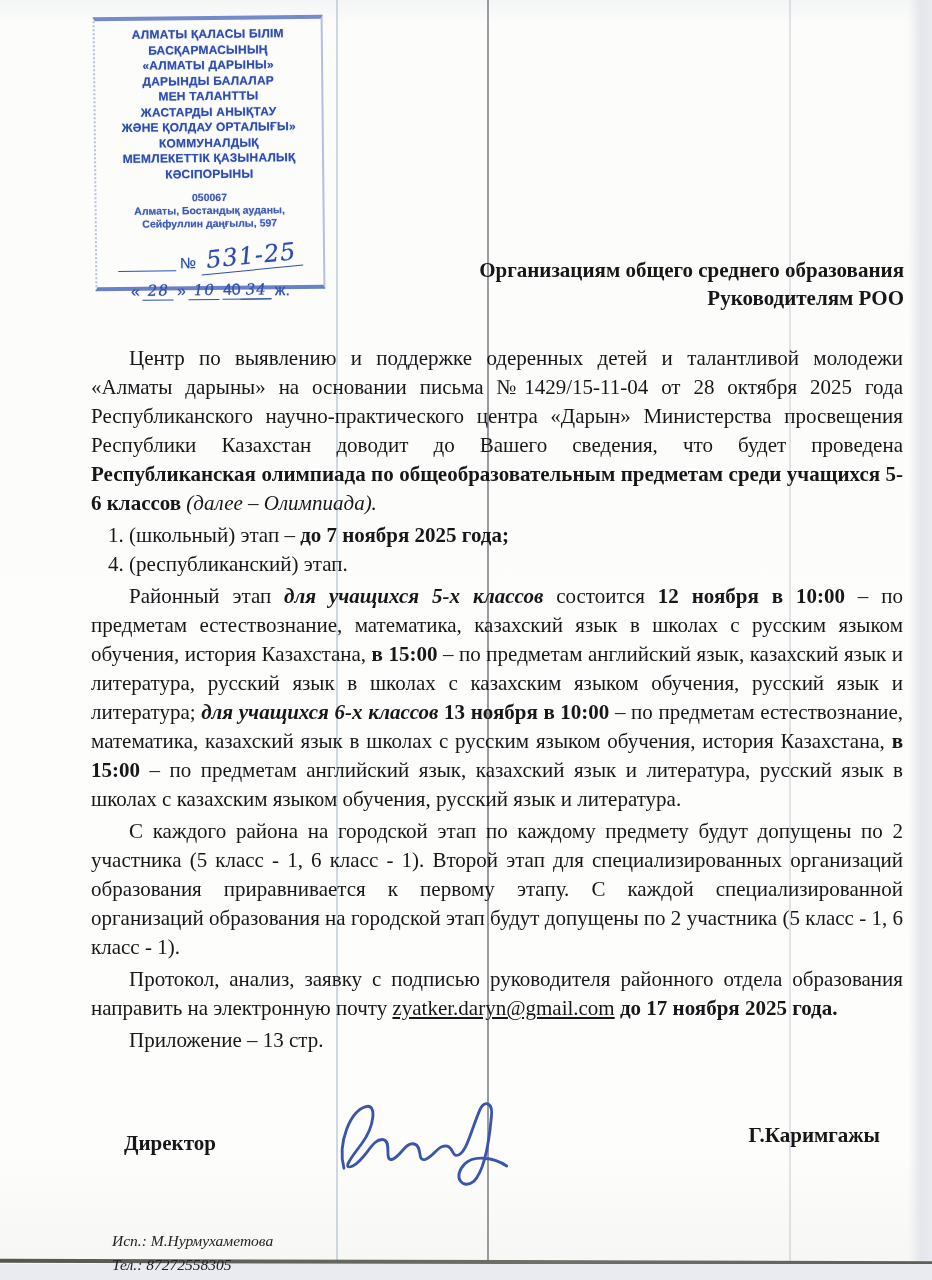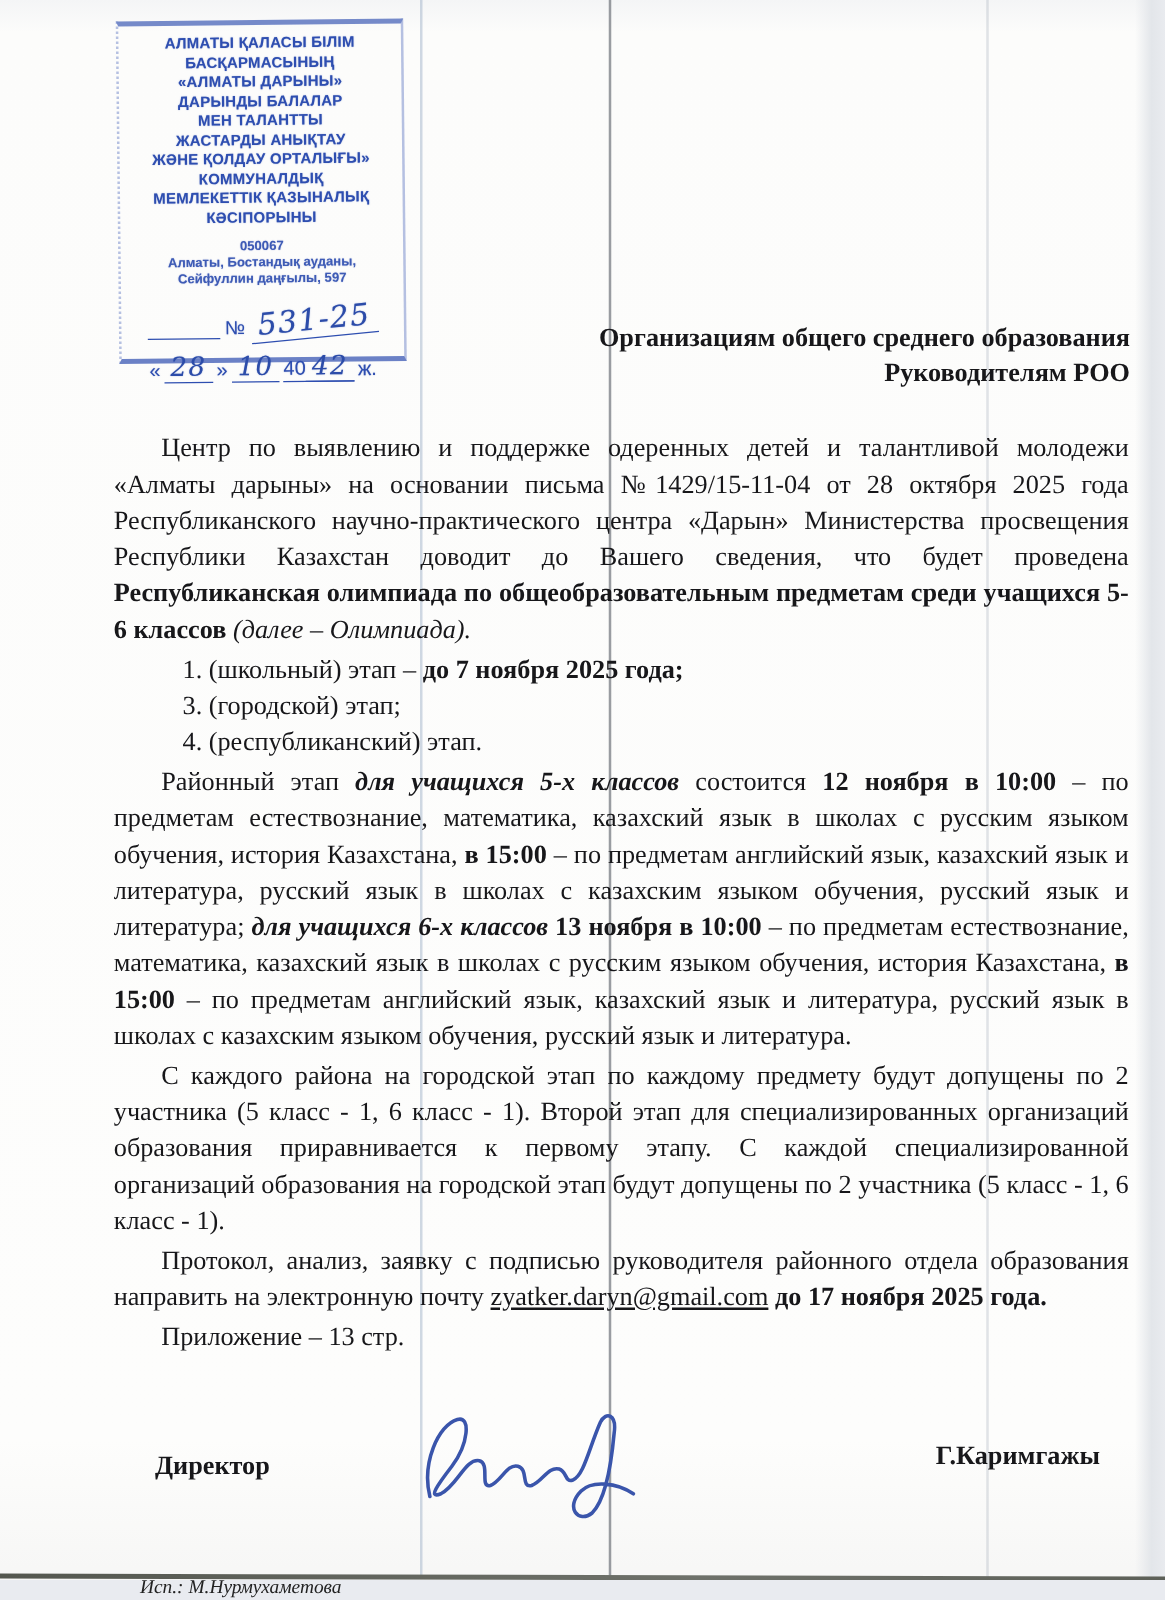--- a/index.html
+++ b/index.html
@@ -51,34 +51,34 @@
   .stamp .org{font-size:12px;font-weight:700;line-height:15.5px;letter-spacing:.2px;}
   .stamp .addr{font-size:10.5px;font-weight:700;line-height:13px;margin-top:9px;opacity:.92;}
   .stamp .reg{margin-top:12px;font-size:15px;display:flex;justify-content:center;align-items:flex-end;gap:4px;}
   .stamp .blankline{display:inline-block;width:58px;border-bottom:1.5px solid #2e4eb0;height:14px;}
   .hand{
     font-family:"DejaVu Serif", serif;
     font-style:italic;color:#2c4ca9;font-weight:400;
   }
   .stamp .reg .hand{font-size:24px;border-bottom:1.5px solid #2e4eb0;padding:0 6px;transform:rotate(-5deg);letter-spacing:1px;}
   .stamp .dateline{margin-top:10px;font-size:16px;display:flex;justify-content:center;align-items:flex-end;gap:3px;}
-  .stamp .dateline .hand{font-size:21px;border-bottom:1.5px solid #2e4eb0;padding:0 5px;letter-spacing:1px;}
+  .stamp .dateline .hand{font-size:15px;border-bottom:1.5px solid #2e4eb0;padding:0 5px;letter-spacing:1px;}
   .stamp .dateline .yr{border-bottom:1.5px solid #2e4eb0;}
 
   
   .content{
     position:absolute;left:88px;top:256px;width:818px;
     font-size:21px;line-height:29px;color:#17171a;
     text-align:justify;
   }
   .addressee{
     text-align:right;font-weight:700;line-height:28px;margin:0 2px 32px 0;
   }
   p.par{margin:3px;text-indent:38px;}
-  .list-item{margin:0 0 0 58px;text-align:left;}
+  .list-item{margin:0 0 0 20px;text-align:left;}
   .b{font-weight:700;}
   .i{font-style:italic;}
   .u{text-decoration:underline;}
   .sig-row{
     margin-top:46px;height:110px;position:relative;
   }
   .sig-title{position:absolute;left:36px;top:28px;font-weight:700;}
   .sig-name{position:absolute;right:26px;top:20px;font-weight:700;}
   .sig-ink{position:absolute;left:240px;top:-12px;}
   .executor{
@@ -119,35 +119,34 @@
     <div class="reg">
       <span class="blankline"></span>
       <span>№</span>
       <span class="hand">531-25</span>
     </div>
     <div class="dateline">
       <span>«</span>
         <span class="hand">28</span>
         <span>»</span>
       <span class="hand">10</span>
-      <span class="yr"><span>40</span><span class="hand">42</span></span>
+      <span class="yr"><span>40</span><span class="hand">34</span></span>
       <span>ж.</span>
     </div>
   </div>
 
   <div class="content">
     <div class="addressee">
       <div>Организациям общего среднего образования</div>
       <div>Руководителям РОО</div>
     </div>
 
     <p class="par"><span>Центр по выявлению и поддержке одеренных детей и талантливой молодежи «Алматы дарыны» на основании письма №1429/15-11-04 от 28 октября 2025 года Республиканского научно-практического центра «Дарын» Министерства просвещения Республики Казахстан доводит до Вашего сведения, что будет проведена </span><span class="b">Республиканская олимпиада по общеобразовательным предметам среди учащихся 5-6 классов</span><span> </span><span class="i">(далее – Олимпиада).</span></p>
 
     <div class="list-item"><span>1. (школьный) этап – </span><span class="b">до 7 ноября 2025 года;</span></div>
-    <div class="list-item"><span>3. (городской) этап;</span></div>
     <div class="list-item"><span>4. (республиканский) этап.</span></div>
 
     <p class="par"><span>Районный этап </span><span class="b i">для учащихся 5-х классов</span><span> состоится </span><span class="b">12 ноября в 10:00</span><span> – по предметам естествознание, математика, казахский язык в школах с русским языком обучения, история Казахстана, </span><span class="b">в 15:00</span><span> – по предметам английский язык, казахский язык и литература, русский язык в школах с казахским языком обучения, русский язык и литература; </span><span class="b i">для учащихся 6-х классов</span><span> </span><span class="b">13 ноября в 10:00</span><span> – по предметам естествознание, математика, казахский язык в школах с русским языком обучения, история Казахстана, </span><span class="b">в 15:00</span><span> – по предметам английский язык, казахский язык и литература, русский язык в школах с казахским языком обучения, русский язык и литература.</span></p>
     <p class="par"><span>С каждого района на городской этап по каждому предмету будут допущены по 2 участника (5 класс - 1, 6 класс - 1). Второй этап для специализированных организаций образования приравнивается к первому этапу. С каждой специализированной организаций образования на городской этап будут допущены по 2 участника (5 класс - 1, 6 класс - 1).</span></p>
     <p class="par"><span>Протокол, анализ, заявку с подписью руководителя районного отдела образования направить на электронную почту </span><span class="u">zyatker.daryn@gmail.com</span><span> </span><span class="b">до 17 ноября 2025 года.</span></p>
     <p class="par"><span>Приложение – 13 стр.</span></p>
 
     <div class="sig-row">
       <div class="sig-title">Директор</div>
       <div class="sig-ink">

